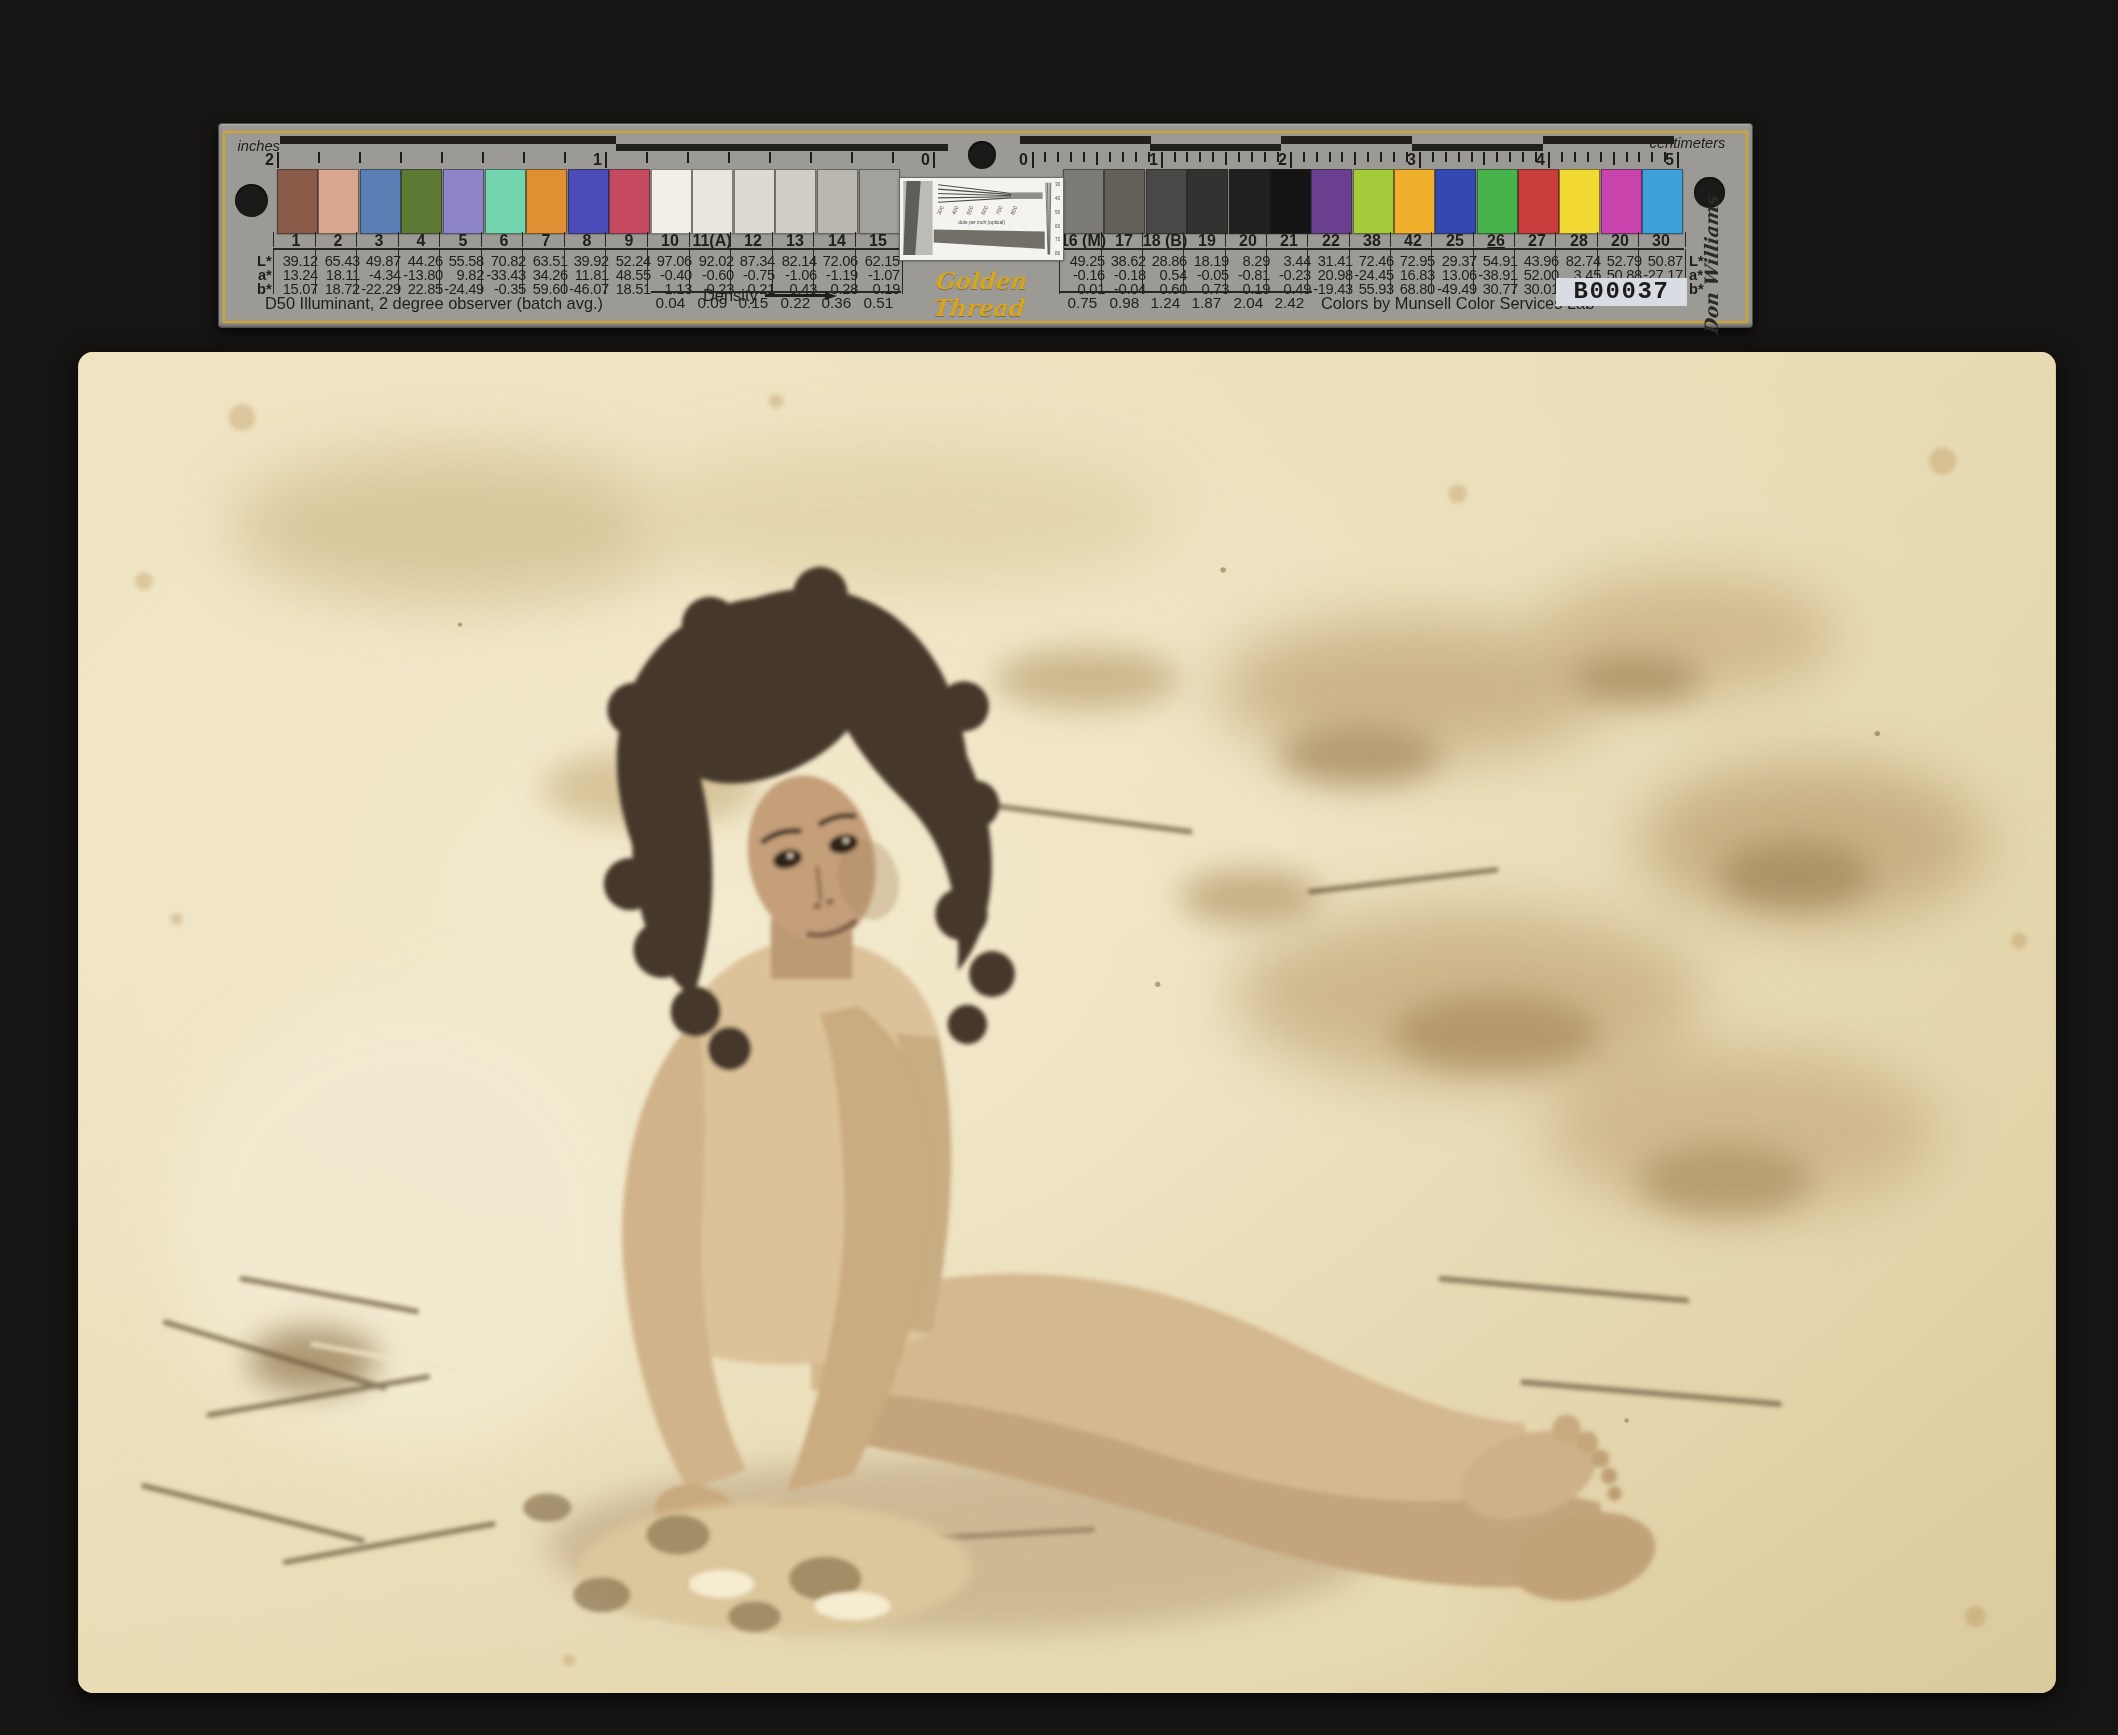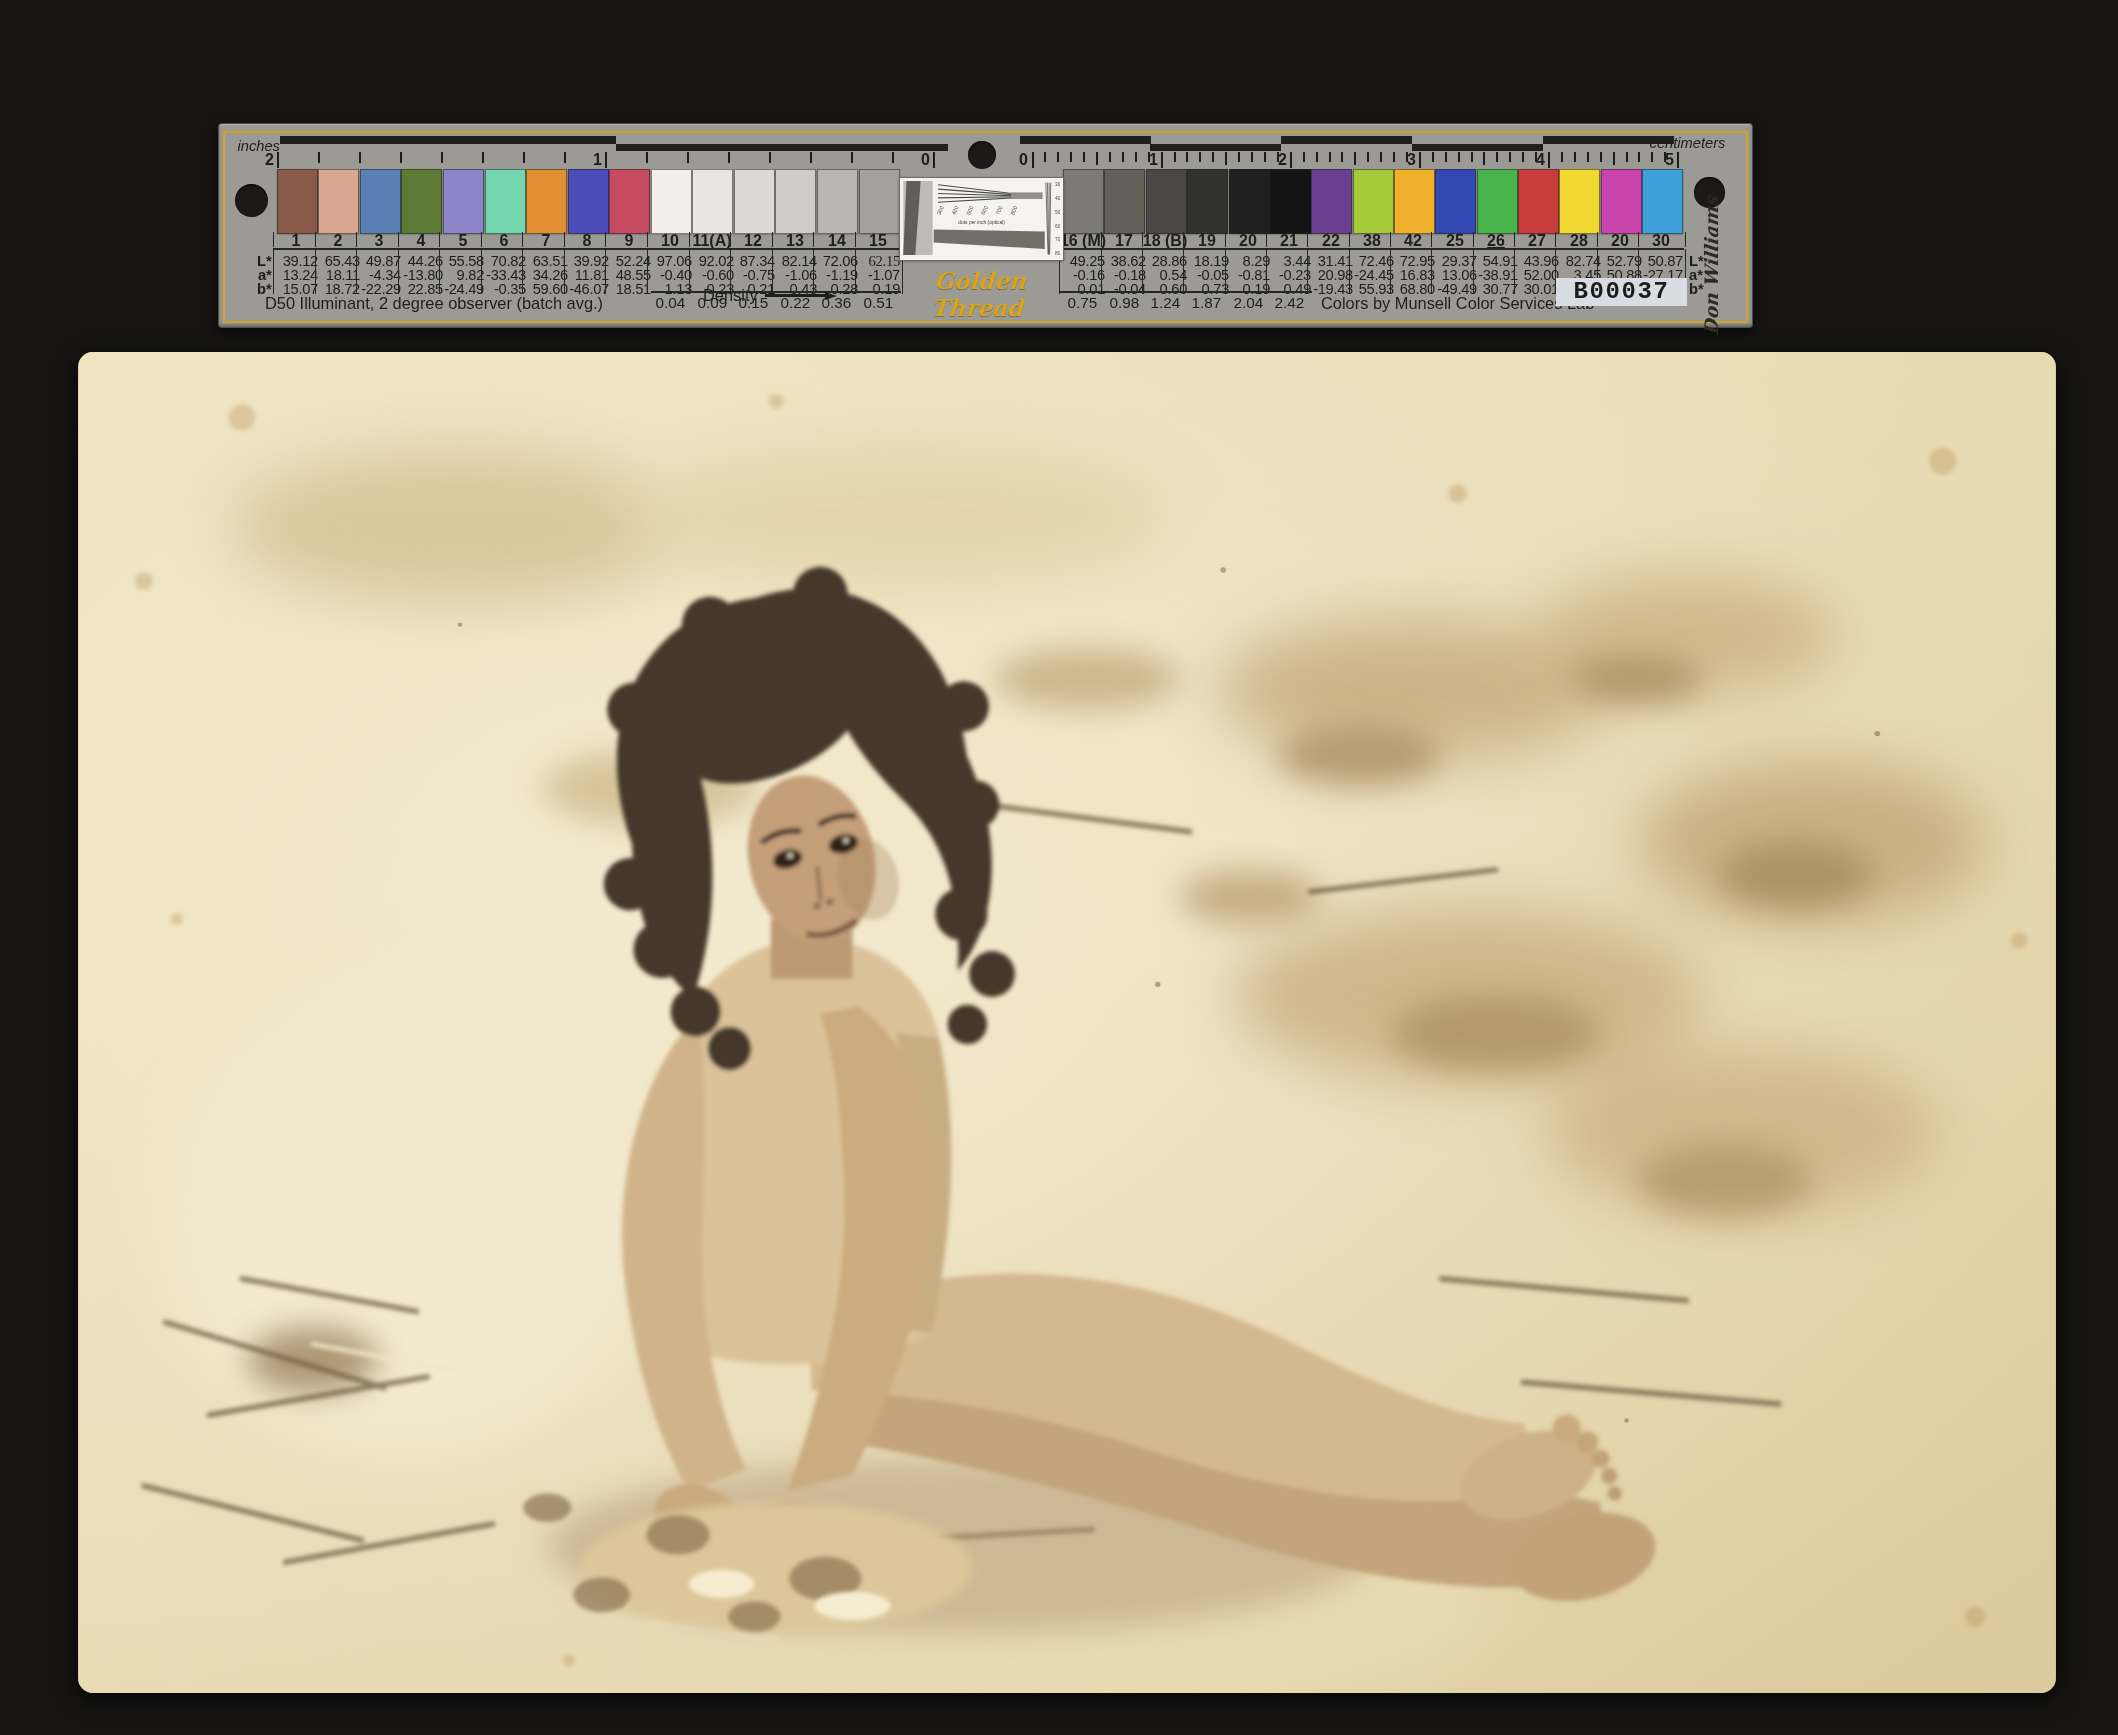--- a/index.html
+++ b/index.html
@@ -258,21 +258,21 @@
         <div class="cval" style="left: 550px; width: 48px; top: 157px;">0.43</div>
         <div class="tdiv" style="left: 553px; top: 108px; height: 15.3px;"></div>
         <div class="tdiv" style="left: 553px; top: 125px; height: 45px;"></div>
         <div class="colnum" style="left: 593px; width: 50px;">14</div>
         <div class="cval" style="left: 591px; width: 48px; top: 129px;">72.06</div>
         <div class="cval" style="left: 591px; width: 48px; top: 143px;">-1.19</div>
         <div class="cval" style="left: 591px; width: 48px; top: 157px;">0.28</div>
         <div class="tdiv" style="left: 594px; top: 108px; height: 15.3px;"></div>
         <div class="tdiv" style="left: 594px; top: 125px; height: 45px;"></div>
         <div class="colnum" style="left: 634px; width: 50px;">15</div>
-        <div class="cval" style="left: 633px; width: 48px; top: 129px; font-family: Liberation Serif, serif;">62.15</div>
+        <div class="cval" style="left: 633px; width: 48px; top: 129px;">62.15</div>
         <div class="cval" style="left: 633px; width: 48px; top: 143px;">-1.07</div>
         <div class="cval" style="left: 633px; width: 48px; top: 157px;">0.19</div>
         <div class="tdiv" style="left: 636px; top: 108px; height: 15.3px;"></div>
         <div class="tdiv" style="left: 636px; top: 125px; height: 45px;"></div>
         <div class="tdiv" style="left: 683px; top: 108px; height: 15.3px;"></div>
         <div class="tdiv" style="left: 683px; top: 125px; height: 45px;"></div>
         <div class="colnum" style="left: 839px; width: 50px;">16 (M)</div>
         <div class="cval" style="left: 838px; width: 48px; top: 129px;">49.25</div>
         <div class="cval" style="left: 838px; width: 48px; top: 143px;">-0.16</div>
         <div class="cval" style="left: 838px; width: 48px; top: 157px;">0.01</div>

